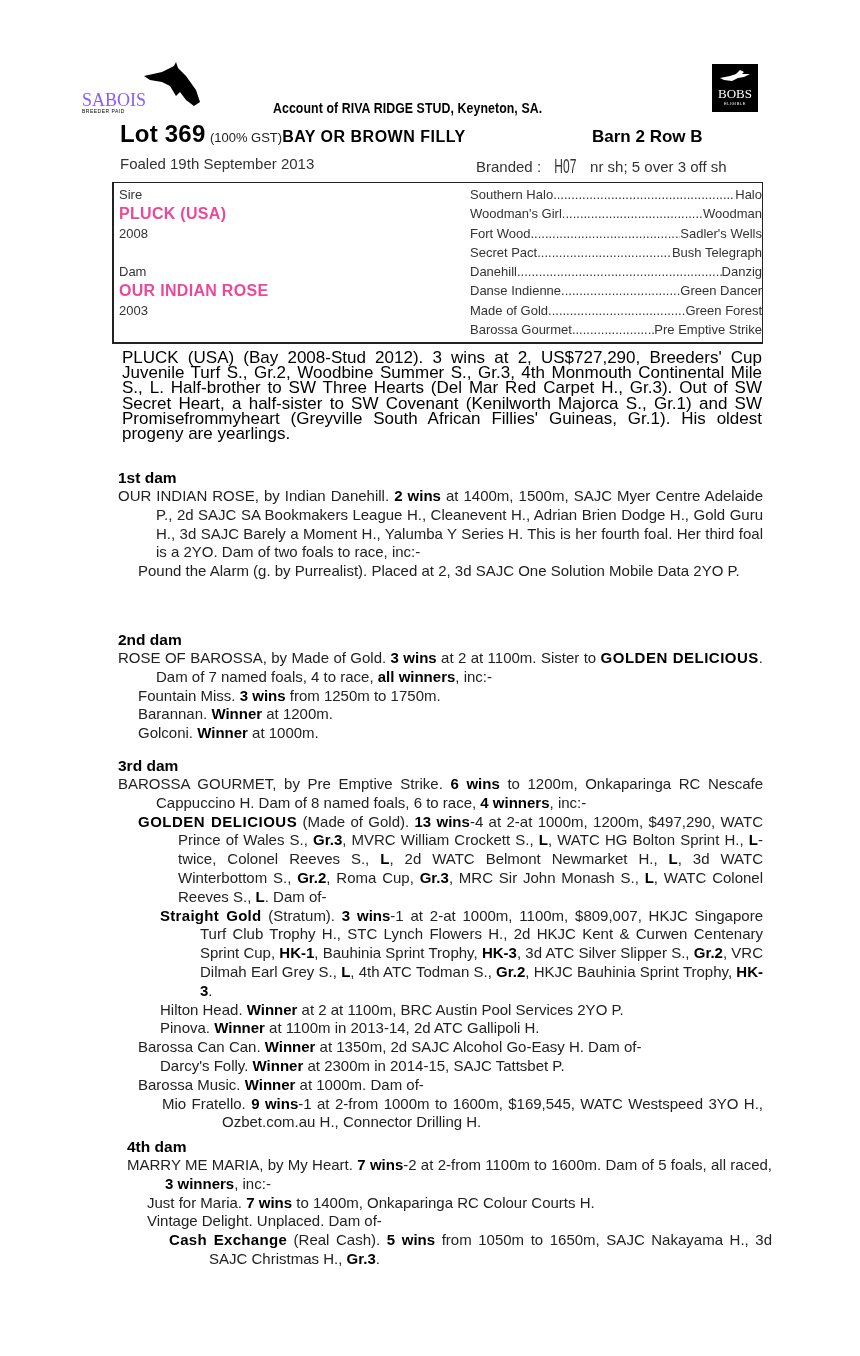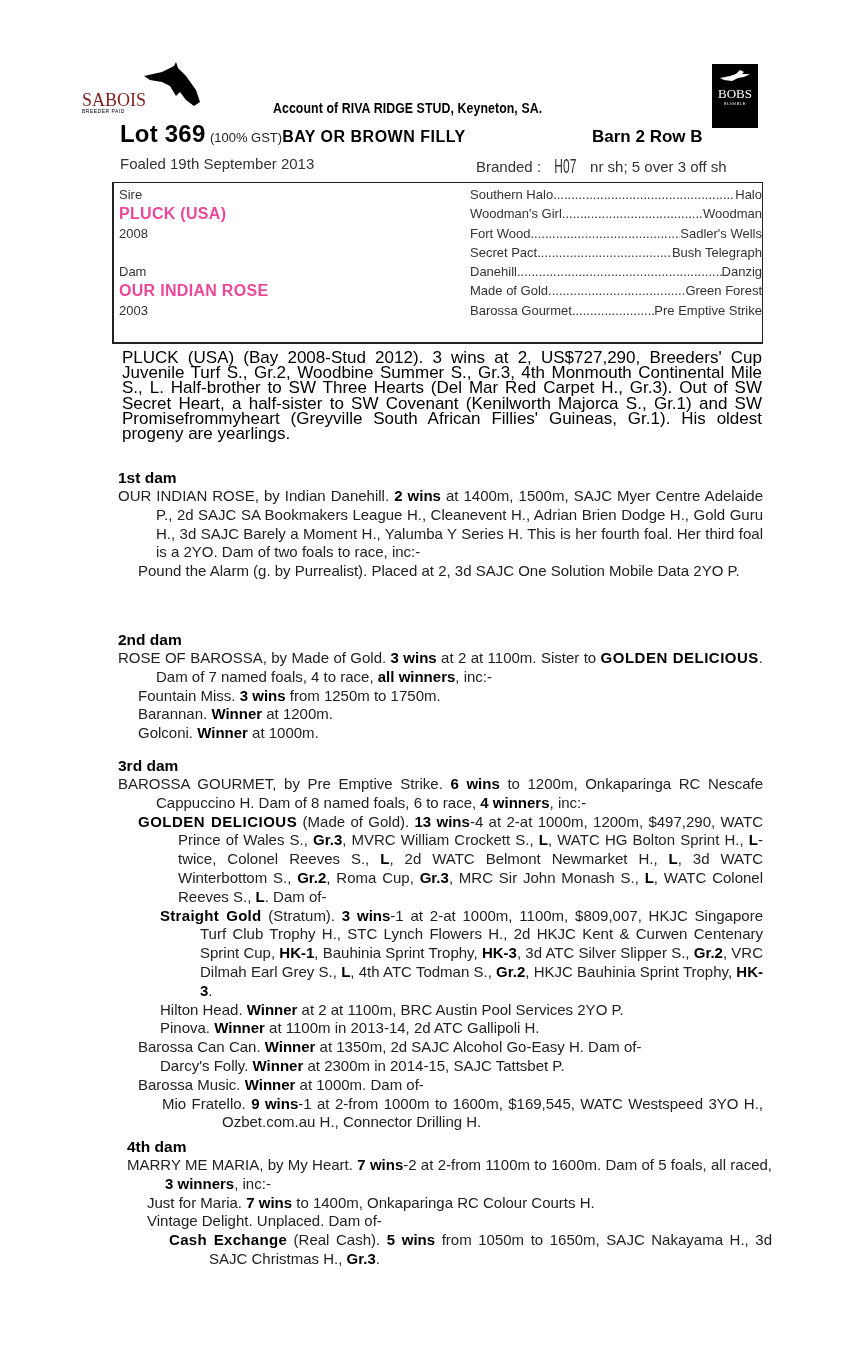--- a/index.html
+++ b/index.html
@@ -3,24 +3,24 @@
 <meta charset="utf-8">
 <style>
   html, body { margin:0; padding:0; background:#ffffff; }
   body { width:860px; height:1356px; position:relative; overflow:hidden;
          font-family:"Liberation Sans", sans-serif; color:#000; }
   .abs { position:absolute; }
 
   
   .sabois { left:82px; top:62px; width:140px; height:50px; }
   .sabois-text { position:absolute; left:0; top:28px; font-family:"Liberation Serif", serif;
-                 font-size:18px; letter-spacing:0px; color:#7f1d1d; }
+                 font-size:18px; letter-spacing:0px; color:#8b5cf6; }
   .sabois-sub { position:absolute; left:0; top:46px; font-size:5px; letter-spacing:0.5px; color:#000; }
   .sabois-horse { position:absolute; left:60px; top:0; }
-  .bobs { left:712px; top:64px; width:46px; height:64px; background:#000; color:#fff; text-align:center; }
+  .bobs { left:712px; top:64px; width:46px; height:48px; background:#000; color:#fff; text-align:center; }
   .bobs-text { position:absolute; left:0; right:0; top:22px; font-family:"Liberation Serif", serif; font-size:13px; }
   .bobs-sub { position:absolute; left:0; right:0; top:37px; font-size:4px; letter-spacing:0.5px; }
   .bobs-horse { position:absolute; left:6px; top:4px; }
 
   .account { left:273px; top:100px; font-size:14px; font-weight:bold; transform:scaleX(0.88); transform-origin:left top; letter-spacing:0.1px; }
   .lotline { left:120px; top:120px; white-space:nowrap; }
   .lot { font-size:24px; font-weight:900; letter-spacing:0.2px; }
   .gst { font-size:13px; color:#222;margin-top:28px; }
   .sex { font-size:16px; font-weight:900; letter-spacing:0.5px; }
   .barn { left:592px; top:127px; font-size:17px; font-weight:700; }
@@ -112,20 +112,25 @@
         <span class="l">Secret Pact</span>
         <span class="dots"></span>
         <span class="r">Bush Telegraph</span>
       </div>
     <div class="ped-row">
         <span class="l">Danehill</span>
         <span class="dots"></span>
         <span class="r">Danzig</span>
       </div>
     <div class="ped-row">
+        <span class="l">Danse Indienne</span>
+        <span class="dots"></span>
+        <span class="r">Green Dancer</span>
+      </div>
+    <div class="ped-row">
         <span class="l">Made of Gold</span>
         <span class="dots"></span>
         <span class="r">Green Forest</span>
       </div>
     <div class="ped-row">
         <span class="l">Barossa Gourmet</span>
         <span class="dots"></span>
         <span class="r">Pre Emptive Strike</span>
       </div>
   </div>

